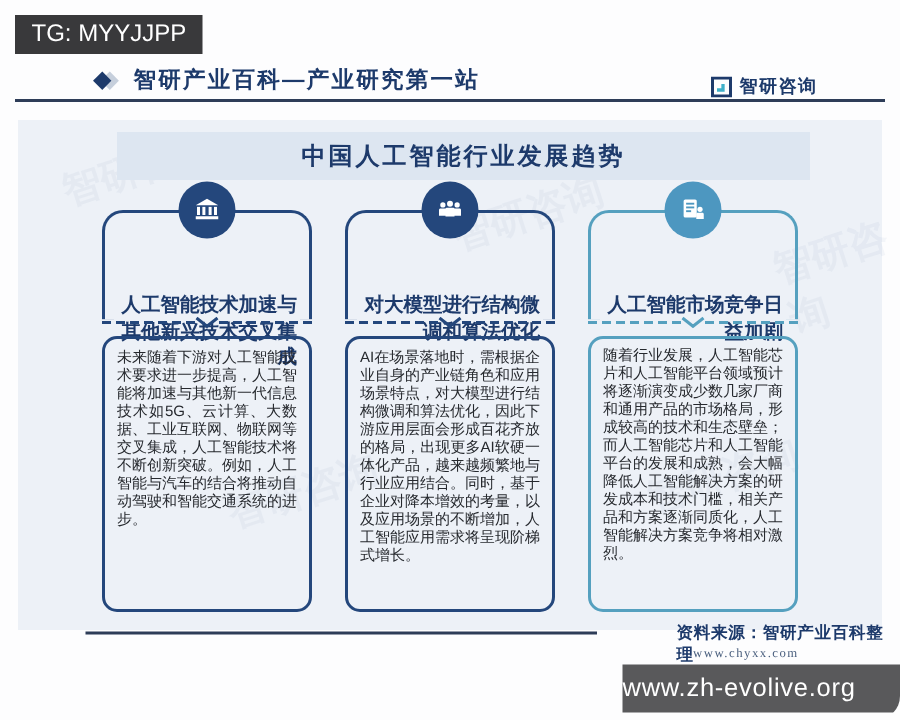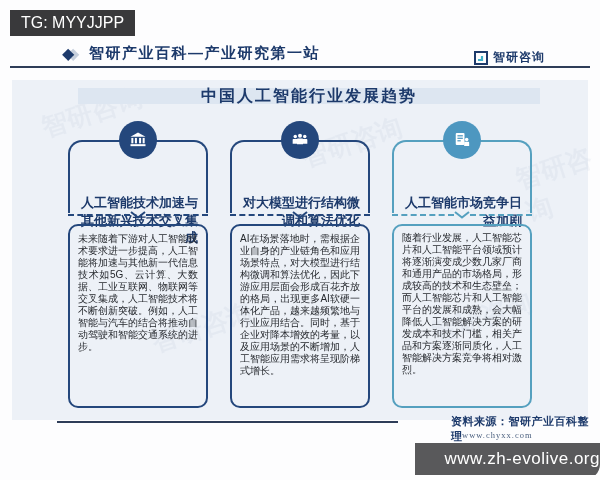--- a/index.html
+++ b/index.html
@@ -5,35 +5,35 @@
   * { margin:0; padding:0; box-sizing:border-box; }
   html,body { width:600px; height:480px; }
   body { font-family:"Liberation Sans","DejaVu Sans",sans-serif; background:#fdfdfe; }
   .page { position:relative; width:600px; height:480px; overflow:hidden; background:#fdfdfe;border-radius:16px; }
 
   
   .tg-bar { position:absolute; left:10px; top:10px; height:26px; padding:0 11px;
             background:#39393b; color:#fff; font-size:16px; line-height:26px; z-index:30; }
   .site-bar { position:absolute; left:415px; top:443px; width:185px; height:32px;
               background:#59595b; color:#fff; font-size:17px; display:flex;
-              align-items:center; justify-content:flex-end; z-index:30; letter-spacing:.5px; }
+              align-items:center; justify-content:flex-start; z-index:30; letter-spacing:.5px; }
 
   
   .header { position:absolute; left:62px; top:44px; display:flex; align-items:center; gap:9px; }
   .diamond-wrap { position:relative; width:18px; height:18px; }
   .diamond-ghost { position:absolute; left:5px; top:0; color:#c6cfdc; font-size:16px; line-height:18px; }
   .diamond-main  { position:absolute; left:0;  top:0; color:#1d3a6b; font-size:16px; line-height:18px; }
   .brand-title { font-size:15px; font-weight:bold; color:#1d3a6b; letter-spacing:1.5px; }
   .logo { position:absolute; right:55px; top:49px; display:flex; align-items:center; gap:5px; }
   .logo-text { font-size:12px; font-weight:bold; color:#1d3a6b; letter-spacing:1px; }
   .header-rule { position:absolute; left:10px; right:10px; top:66px; border-top:2px solid #2e3d58; }
 
   
   .panel { position:absolute; left:12px; top:80px; width:576px; height:340px; background:#edf1f7; }
-  .title-strip { position:absolute; left:78px; top:88px; width:462px; height:16px;
+  .title-strip { position:absolute; left:78px; top:88px; width:462px; height:32px;
                  background:#dde6f1; display:flex; align-items:center; justify-content:center; }
   .main-title { font-size:16px; font-weight:bold; color:#1d3a6b; letter-spacing:2px; }
 
   
   .wm { position:absolute; font-size:26px; color:#5d7aa6; opacity:0.06; transform:rotate(-18deg);
         font-weight:bold; pointer-events:none; }
 
   
   .col { position:absolute; width:140px; }
   .col1 { left:68px; }  .col2 { left:230px; }  .col3 { left:392px; }

